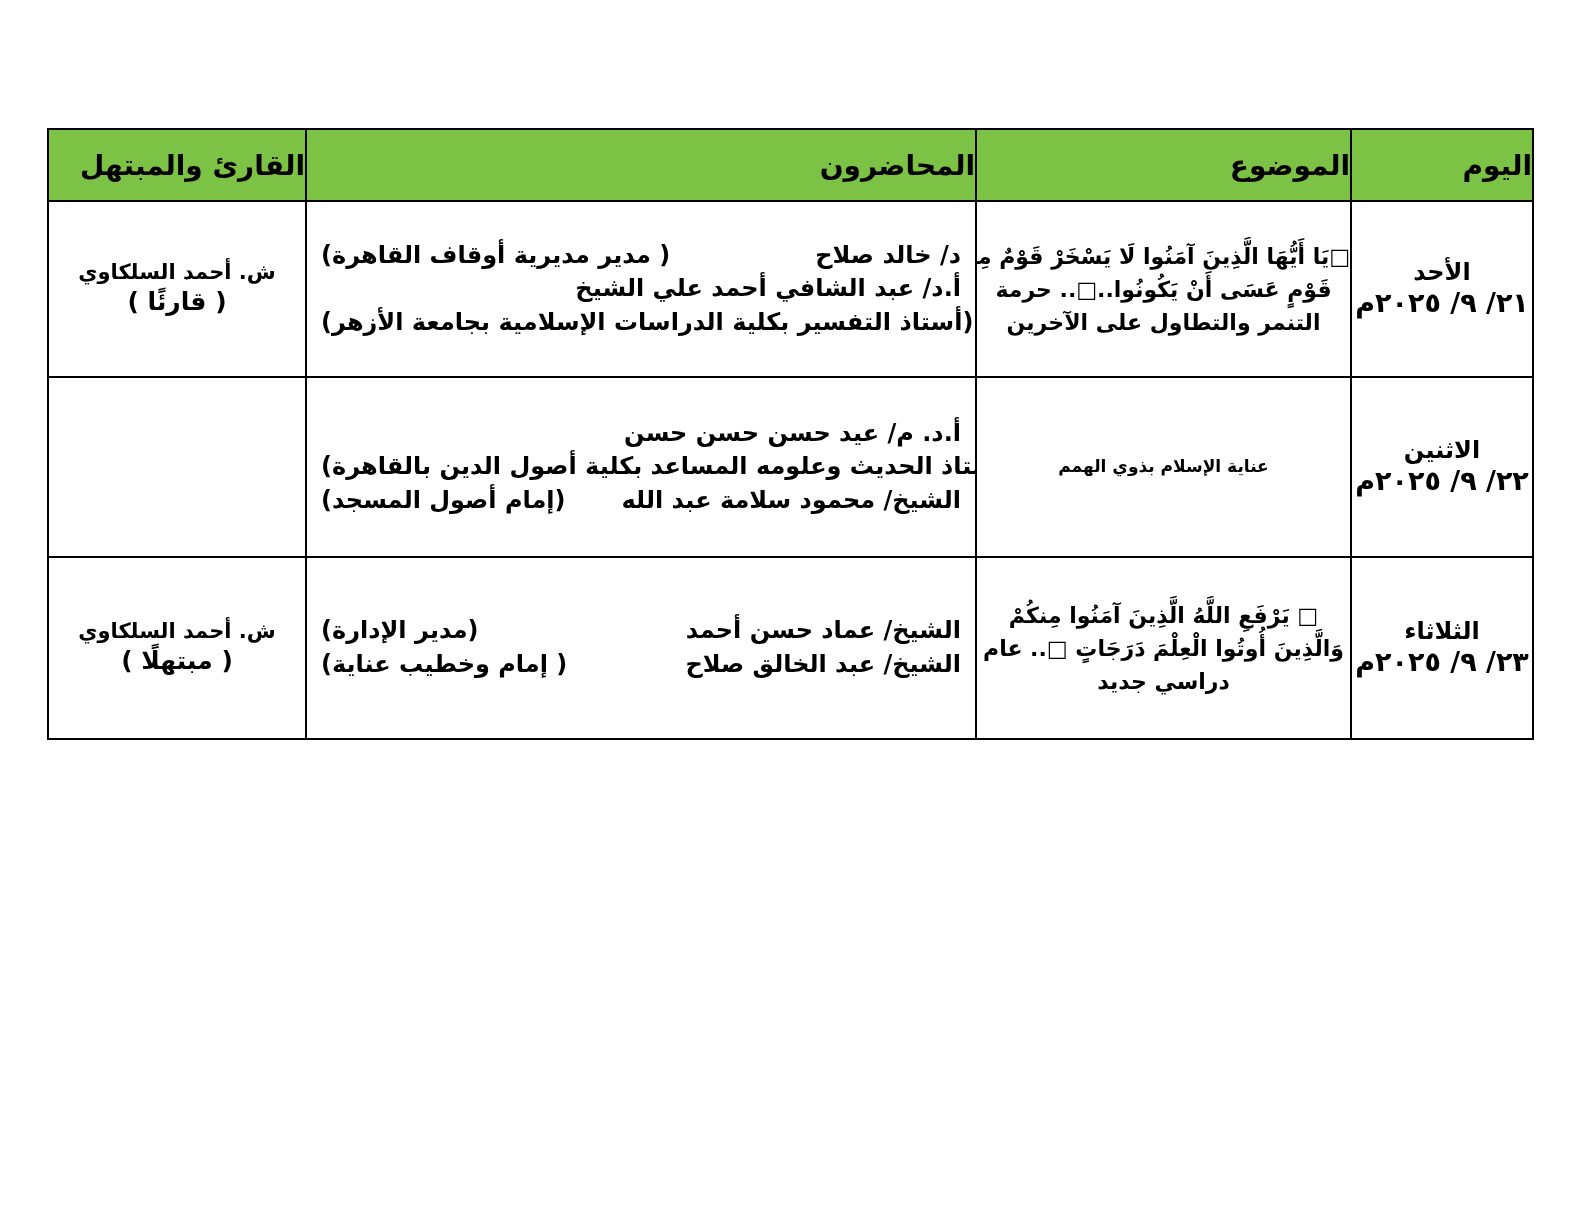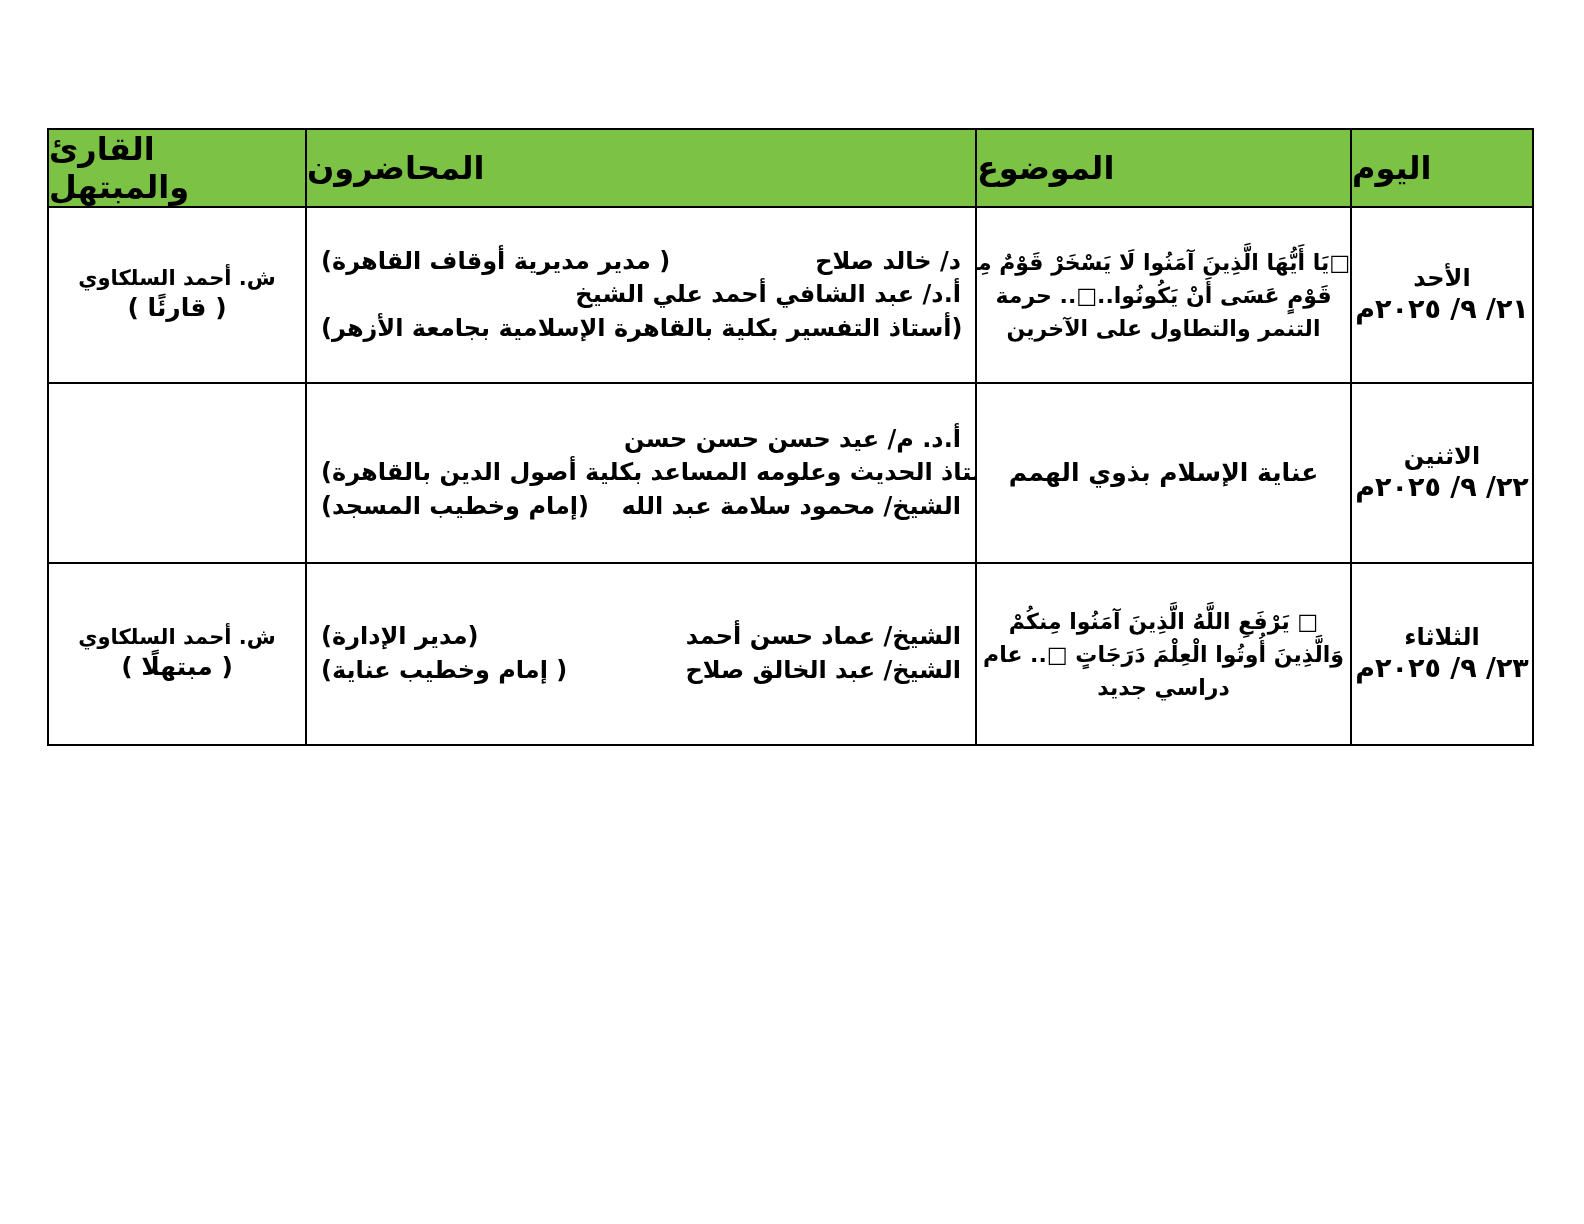--- a/index.html
+++ b/index.html
@@ -19,33 +19,33 @@
   }
   th, td { border:2px solid var(--border-color); padding:0; vertical-align:middle; overflow:hidden; }
 
   tr.head-row { height:72px; }
   tr.body-row-1 { height:176px; }
   tr.body-row-2 { height:180px; }
   tr.body-row-3 { height:182px; }
 
   th {
     background:var(--header-green);
-    font-size:32px; font-weight:bold; text-align:left;
+    font-size:28px; font-weight:bold; text-align:right;
   }
 
   .cellwrap {
     display:flex; flex-direction:column; justify-content:space-evenly;
     height:100%; width:100%;
   }
 
   .day-name  { font-size:24px; font-weight:bold; text-align:center; line-height:1.2; }
   .day-date  { font-size:27px; font-weight:bold; text-align:center; line-height:1.2; }
 
   .topic-line { font-size:22px; font-weight:bold; text-align:center; line-height:1.5; white-space:nowrap; }
-  .topic-line.single { font-size:25px; }
+  .topic-line.single { font-size:17px; }
 
   .lect-line { font-size:24px; font-weight:bold; line-height:1.4; padding:0 14px; display:flex; }
   .lect-line.pair      { justify-content:space-between; }
   .lect-line.name-only { justify-content:flex-start; }  
   .lect-line.role-only { justify-content:flex-end; }    
   .lect-line span { white-space:nowrap; }
 
   .reciter-name { font-size:21px; font-weight:bold; text-align:center; line-height:1.3; }
   .reciter-role { font-size:25px; font-weight:bold; text-align:center; line-height:1.3; }
 </style>
@@ -86,21 +86,21 @@
       <td>
         <div class="cellwrap">
           <div class="lect-line pair">
             <span>د/ خالد صلاح</span>
             <span>( مدير مديرية أوقاف القاهرة)</span>
           </div>
           <div class="lect-line name-only">
             <span>أ.د/ عبد الشافي أحمد علي الشيخ</span>
           </div>
           <div class="lect-line role-only">
-            <span>(أستاذ التفسير بكلية بالقاهرة الإسلامية بجامعة الأزهر)</span>
+            <span>(أستاذ التفسير بكلية الدراسات الإسلامية بجامعة الأزهر)</span>
           </div>
         </div>
       </td>
       <td>
         <div class="cellwrap">
           <div class="reciter-name">ش. أحمد السلكاوي</div>
           <div class="reciter-role">( قارئًا )</div>
         </div>
       </td>
     </tr>
@@ -120,21 +120,21 @@
       <td>
         <div class="cellwrap">
           <div class="lect-line name-only">
             <span>أ.د. م/ عيد حسن حسن حسن</span>
           </div>
           <div class="lect-line role-only">
             <span>(أستاذ الحديث وعلومه المساعد بكلية أصول الدين بالقاهرة)</span>
           </div>
           <div class="lect-line pair">
             <span>الشيخ/ محمود سلامة عبد الله</span>
-            <span>(إمام وخطيب المسجد)</span>
+            <span>(إمام أصول المسجد)</span>
           </div>
         </div>
       </td>
       <td></td>
     </tr>
 
     <tr class="body-row-3">
       <td>
         <div class="cellwrap">
           <div class="day-name">الثلاثاء</div>

